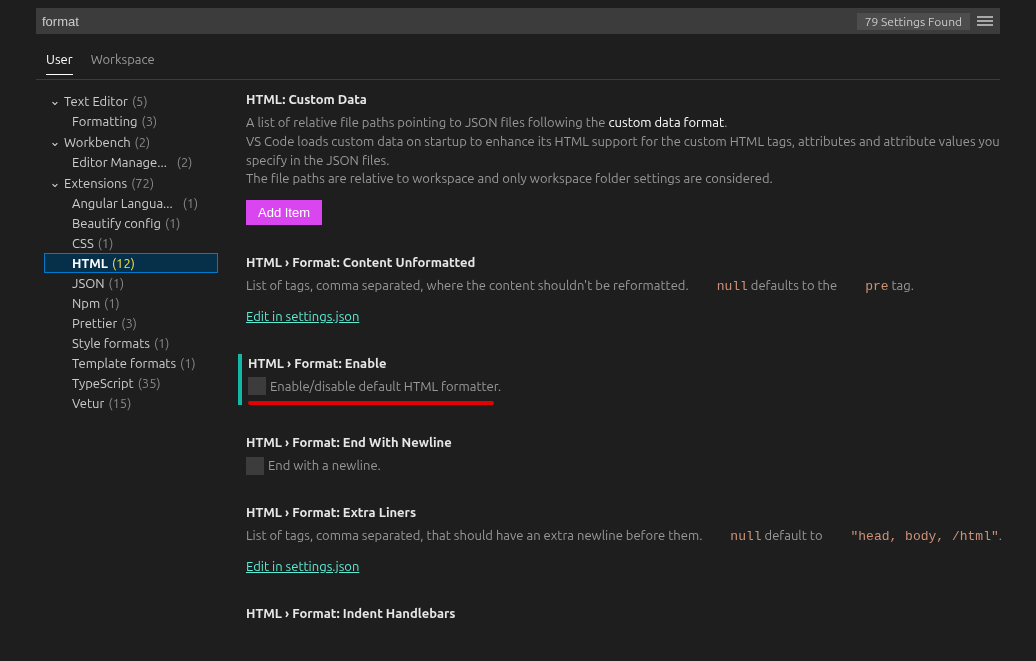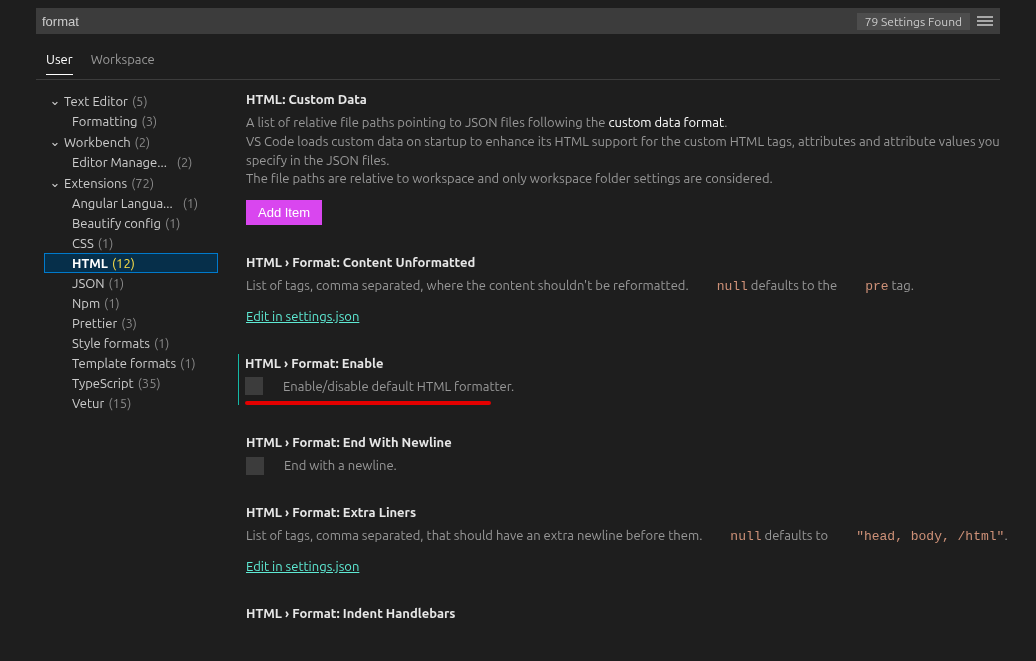--- a/index.html
+++ b/index.html
@@ -19,31 +19,31 @@
   .tree-item { display: flex; align-items: center; padding: 3px 4px; color: #cccccc; cursor: pointer; white-space: nowrap; }
   .tree-item .chev { width: 14px; display: inline-flex; justify-content: center; margin-right: 2px; color: #cccccc; }
   .tree-item .count { color: #888; margin-left: 4px; }
   .tree-child { padding-left: 28px; }
   .tree-child.selected { background: #062f4a; outline: 1px solid #007acc; outline-offset: -1px; color: #fff; font-weight: 600; }
   .tree-child.selected .count { color: #fde047; font-weight: normal; }
   .tree-item.ellips { max-width: 100%; }
   .tree-item .label { overflow: hidden; text-overflow: ellipsis; }
   .content { flex: 1; padding: 0 20px 20px 20px; overflow-y: hidden; font-size: 13px; line-height: 1.45; }
   .setting { margin-bottom: 28px; padding-left: 6px; border-left: 2px solid transparent; }
-  .setting.highlight { border-left: 1px solid #14b8a6; }
+  .setting.highlight { border-left: 4px solid #14b8a6; }
   .setting-title { color: #e7e7e7; margin-bottom: 4px; }
   .setting-title .prefix { font-weight: 600; }
   .setting-title .name { font-weight: 700; }
   .desc { color: #989898; }
   .desc a { color: #ffffff; text-decoration: none; }
   .desc code { color: #ce9178; font-family: Consolas, "Courier New", monospace; margin-left: 25px; }
   .desc code.str { color: #ce9178; }
   .add-btn { background: #d946ef; color: #fff; border: none; padding: 5px 12px; font-size: 13px; margin-top: 12px; cursor: pointer; }
   .edit-link { color: #5eead4; text-decoration: underline; display: inline-block; margin-top: 10px; cursor: pointer; }
-  .cb-row { display: flex; align-items: center; gap: 20px; margin-top: 2px; }
+  .cb-row { display: flex; align-items: center; gap: 4px; margin-top: 2px; }
   .checkbox { width: 18px; height: 18px; background: #3c3c3c; border: 1px solid #3c3c3c; cursor: pointer; }
   .red-underline { height: 4px; background: #e40000; border-radius: 2px; width: 246px; margin: 6px 0 0 0px; }
 </style>
 </head>
 <body>
 <div class="root">
 
   <div class="search-row">
     <input class="search-input" value="format" style="">
     <span class="results-count">79 Settings Found</span>
@@ -161,21 +161,21 @@
         <div class="setting-title"><span class="prefix">HTML › Format:</span> <span class="name">End With Newline</span></div>
         <div class="cb-row">
           <div class="checkbox"></div>
           <span class="desc">End with a newline.</span>
         </div>
       </div>
 
       <div class="setting">
         <div class="setting-title"><span class="prefix">HTML › Format:</span> <span class="name">Extra Liners</span></div>
         <div class="desc">
-          <span>List of tags, comma separated, that should have an extra newline before them. </span><code>null</code><span> defaults to </span><code class="str">"head, body, /html"</code><span>.</span>
+          <span>List of tags, comma separated, that should have an extra newline before them. </span><code>null</code><span> default to </span><code class="str">"head, body, /html"</code><span>.</span>
         </div>
         <span class="edit-link">Edit in settings.json</span>
       </div>
 
       <div class="setting">
         <div class="setting-title"><span class="prefix">HTML › Format:</span> <span class="name">Indent Handlebars</span></div>
       </div>
 
     </div>
   </div>

